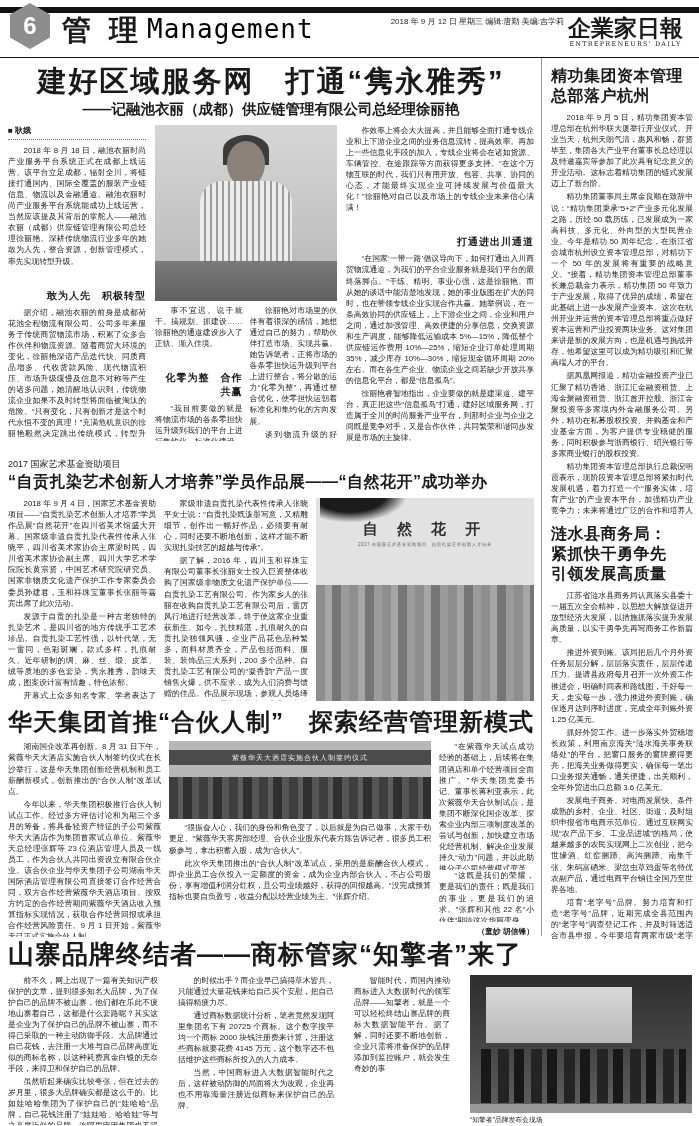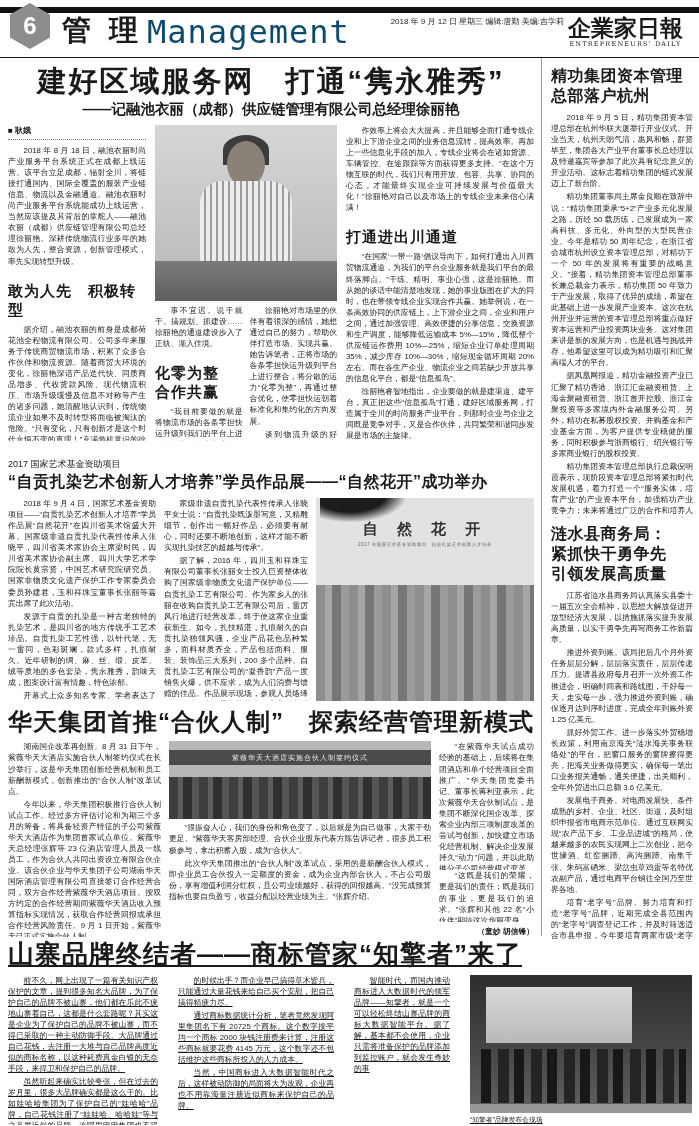--- a/index.html
+++ b/index.html
@@ -7,32 +7,32 @@
         font-family:"Liberation Sans","DejaVu Sans",sans-serif;color:#1a1a1a;overflow:hidden;
         -webkit-font-smoothing:antialiased;}
   
   .hdr{position:relative;height:57px;border-bottom:1.5px solid #111;}
   .hdr-bar{position:absolute;top:7px;left:0;right:0;height:6px;background:#121212;}
   .hex{position:absolute;top:3px;left:10px;width:40px;height:46px;background:#8d8d8d;
        clip-path:polygon(50% 0,100% 25%,100% 75%,50% 100%,0 75%,0 25%);
        display:flex;align-items:center;justify-content:center;color:#fff;font-size:24px;font-weight:bold;}
   .hdr-row{position:absolute;left:62px;right:16px;top:16px;display:flex;align-items:flex-start;gap:4px;}
   .sec-cn{font-size:29px;font-weight:900;letter-spacing:5px;line-height:1;}
-  .sec-en{font-size:32px;color:#0c4a6e;font-family:"DejaVu Sans Mono","Liberation Mono",monospace;line-height:1;letter-spacing:1px;}
+  .sec-en{font-size:26px;color:#000000;font-family:"DejaVu Sans Mono","Liberation Mono",monospace;line-height:1;letter-spacing:1px;}
   .dateline{margin-left:auto;font-size:8px;color:#222;padding-bottom:4px;white-space:nowrap;}
   .mast{text-align:center;line-height:1;}
   .mast-cn{font-size:23px;font-weight:900;font-family:"DejaVu Serif","Liberation Serif",serif;letter-spacing:0px;}
   .mast-en{font-size:6.5px;letter-spacing:1.2px;font-family:"DejaVu Serif","Liberation Serif",serif;color:#222;margin-top:2px;}
   
   .zone{display:flex;height:878px;}
   .left-zone{width:541px;box-sizing:border-box;padding:4px 7px 0 8px;}
   .right-zone{width:158px;box-sizing:border-box;border-left:1px solid #999;padding:8px 6px 0 9px;}
   
   .p{font-size:7.8px;line-height:1.42;text-align:justify;text-indent:2em;margin:0 0 2px;}
-  .subh{font-weight:bold;font-size:15px;margin:15px 0 4px;text-indent:0;letter-spacing:1px;}
+  .subh{font-weight:bold;font-size:10px;margin:22px 0 4px;text-indent:0;letter-spacing:1px;text-align:right;}
   .byline-end{font-size:7.8px;font-weight:bold;text-align:right;margin-top:2px;}
   .pre{white-space:pre-line;}
   .col{overflow:hidden;}
   
   .a1{height:389px;overflow:hidden;}
   .a1 .h1{font-size:29px;font-weight:900;text-align:center;letter-spacing:2px;margin:4px 0 2px;line-height:1.1;}
   .a1 .deck{font-size:14.5px;font-weight:bold;text-align:center;margin:0 0 6px;}
   .a1-cols{display:flex;gap:9px;height:316px;}
   .a1c1{width:138px;}
   .a1mid{width:182px;display:flex;flex-direction:column;}
@@ -70,21 +70,21 @@
   .a3c1{width:153px;}
   .a3mid{width:262px;display:flex;flex-direction:column;}
   .a3c3{flex:1;display:flex;flex-direction:column;}
   .a3c3 .grow{flex:1;overflow:hidden;}
   .photo3{height:78px;background:#b7b7b7;position:relative;overflow:hidden;margin-bottom:3px;flex:none;}
   .p3-banner{position:absolute;top:9px;left:0;right:0;height:15px;background:#4b4b4b;color:#ebebeb;
              font-size:7px;line-height:15px;text-align:center;letter-spacing:1px;}
   .p3-people{position:absolute;bottom:0;left:0;right:0;height:42px;
              background:repeating-linear-gradient(90deg,#3e3e3e 0 9px,#5d5d5d 9px 14px,#303030 14px 23px,#555 23px 30px);}
   
-  .a4{height:190px;overflow:hidden;box-sizing:border-box;padding:2px 7px 16px 8px;text-decoration:underline;}
+  .a4{height:190px;overflow:hidden;box-sizing:border-box;padding:2px 7px 16px 8px;}
   .a4 .h1{font-size:26px;font-weight:900;letter-spacing:1px;margin:2px 0 6px;line-height:1.1;}
   .a4-cols{display:flex;gap:20px;height:150px;}
   .a4c1{width:150px;}
   .a4c2{width:156px;}
   .a4c3{width:96px;}
   .a4photo{flex:1;display:flex;flex-direction:column;}
   .photo4{height:138px;background:linear-gradient(#2e2e2e,#474747 55%,#616161);position:relative;overflow:hidden;flex:none;}
   .p4-screen{position:absolute;top:12px;left:16px;width:146px;height:56px;background:linear-gradient(#d8d8d8,#b9b9b9);}
   .p4-people{position:absolute;bottom:10px;left:6px;right:6px;height:54px;
              background:repeating-linear-gradient(90deg,rgba(0,0,0,0) 0 5px,#181818 5px 15px,rgba(0,0,0,0) 15px 22px,#242424 22px 33px);}
@@ -246,21 +246,21 @@
       <div class="a4c1 col">
         <p class="p">前不久，网上出现了一篇有关知识产权保护的文章，提到很多知名大品牌，为了保护自己的品牌不被山寨，他们都在乐此不疲地山寨着自己，这都是什么套路呢？其实这是企业为了保护自己的品牌不被山寨，而不得已采取的一种主动防御手段。大品牌通过自己花钱，去注册一大堆与自己品牌高度近似的商标名称，以这种耗费真金白银的无奈手段，来捍卫和保护自己的品牌。</p>
         <p class="p">虽然听起来确实比较夸张，但在过去的岁月里，很多大品牌确实都是这么干的。比如娃哈哈集团为了保护自己的“娃哈哈”品牌，自己花钱注册了“娃娃哈、哈哈娃”等与之高度近似的品牌。连阿里巴巴集团也不得不花钱注册了“阿里爸爸、阿里妈妈”等品牌。这些品牌注册下来，基本都不会使用，目的就是为了不给后来者留下可以注册的机会。</p>
       </div>
       <div class="a4c2 col">
         <p class="p">的时候出手？而企业早已搞得草木皆兵，只能通过大量花钱来给自己买个安慰，把自己搞得精疲力尽。</p>
         <p class="p">通过商标数据统计分析，笔者竟然发现阿里集团名下有 20725 个商标。这个数字按平均一个商标 2000 块钱注册费来计算，注册这些商标就要花费 4145 万元，这个数字还不包括维护这些商标所投入的人力成本。</p>
         <p class="p">当然，中国商标进入大数据智能时代之后，这样被动防御的局面将大为改观，企业再也不用靠海量注册近似商标来保护自己的品牌。</p>
       </div>
       <div class="a4c3 col">
-        <p class="p">智能时代，而国内推动商标进入大数据时代的领军品牌——知擎者，就是一个可以轻松终结山寨品牌的商标大数据智能平台。据了解，基本都不会使用，企业只需将准备保护的品牌添加到监控账户，就会发生奇妙的事</p>
+        <p class="p">智能时代，而国内推动商标进入大数据时代的领军品牌——知擎者，就是一个可以轻松终结山寨品牌的商标大数据智能平台。据了解，同时还要不断地创新，企业只需将准备保护的品牌添加到监控账户，就会发生奇妙的事</p>
       </div>
       <div class="a4photo">
         <div class="photo4">
           <div class="p4-screen"></div>
           <div class="p4-people"></div>
           <div class="p4-floor"></div>
         </div>
         <div class="cap4">“知擎者”品牌发布会现场</div>
       </div>
     </div>

